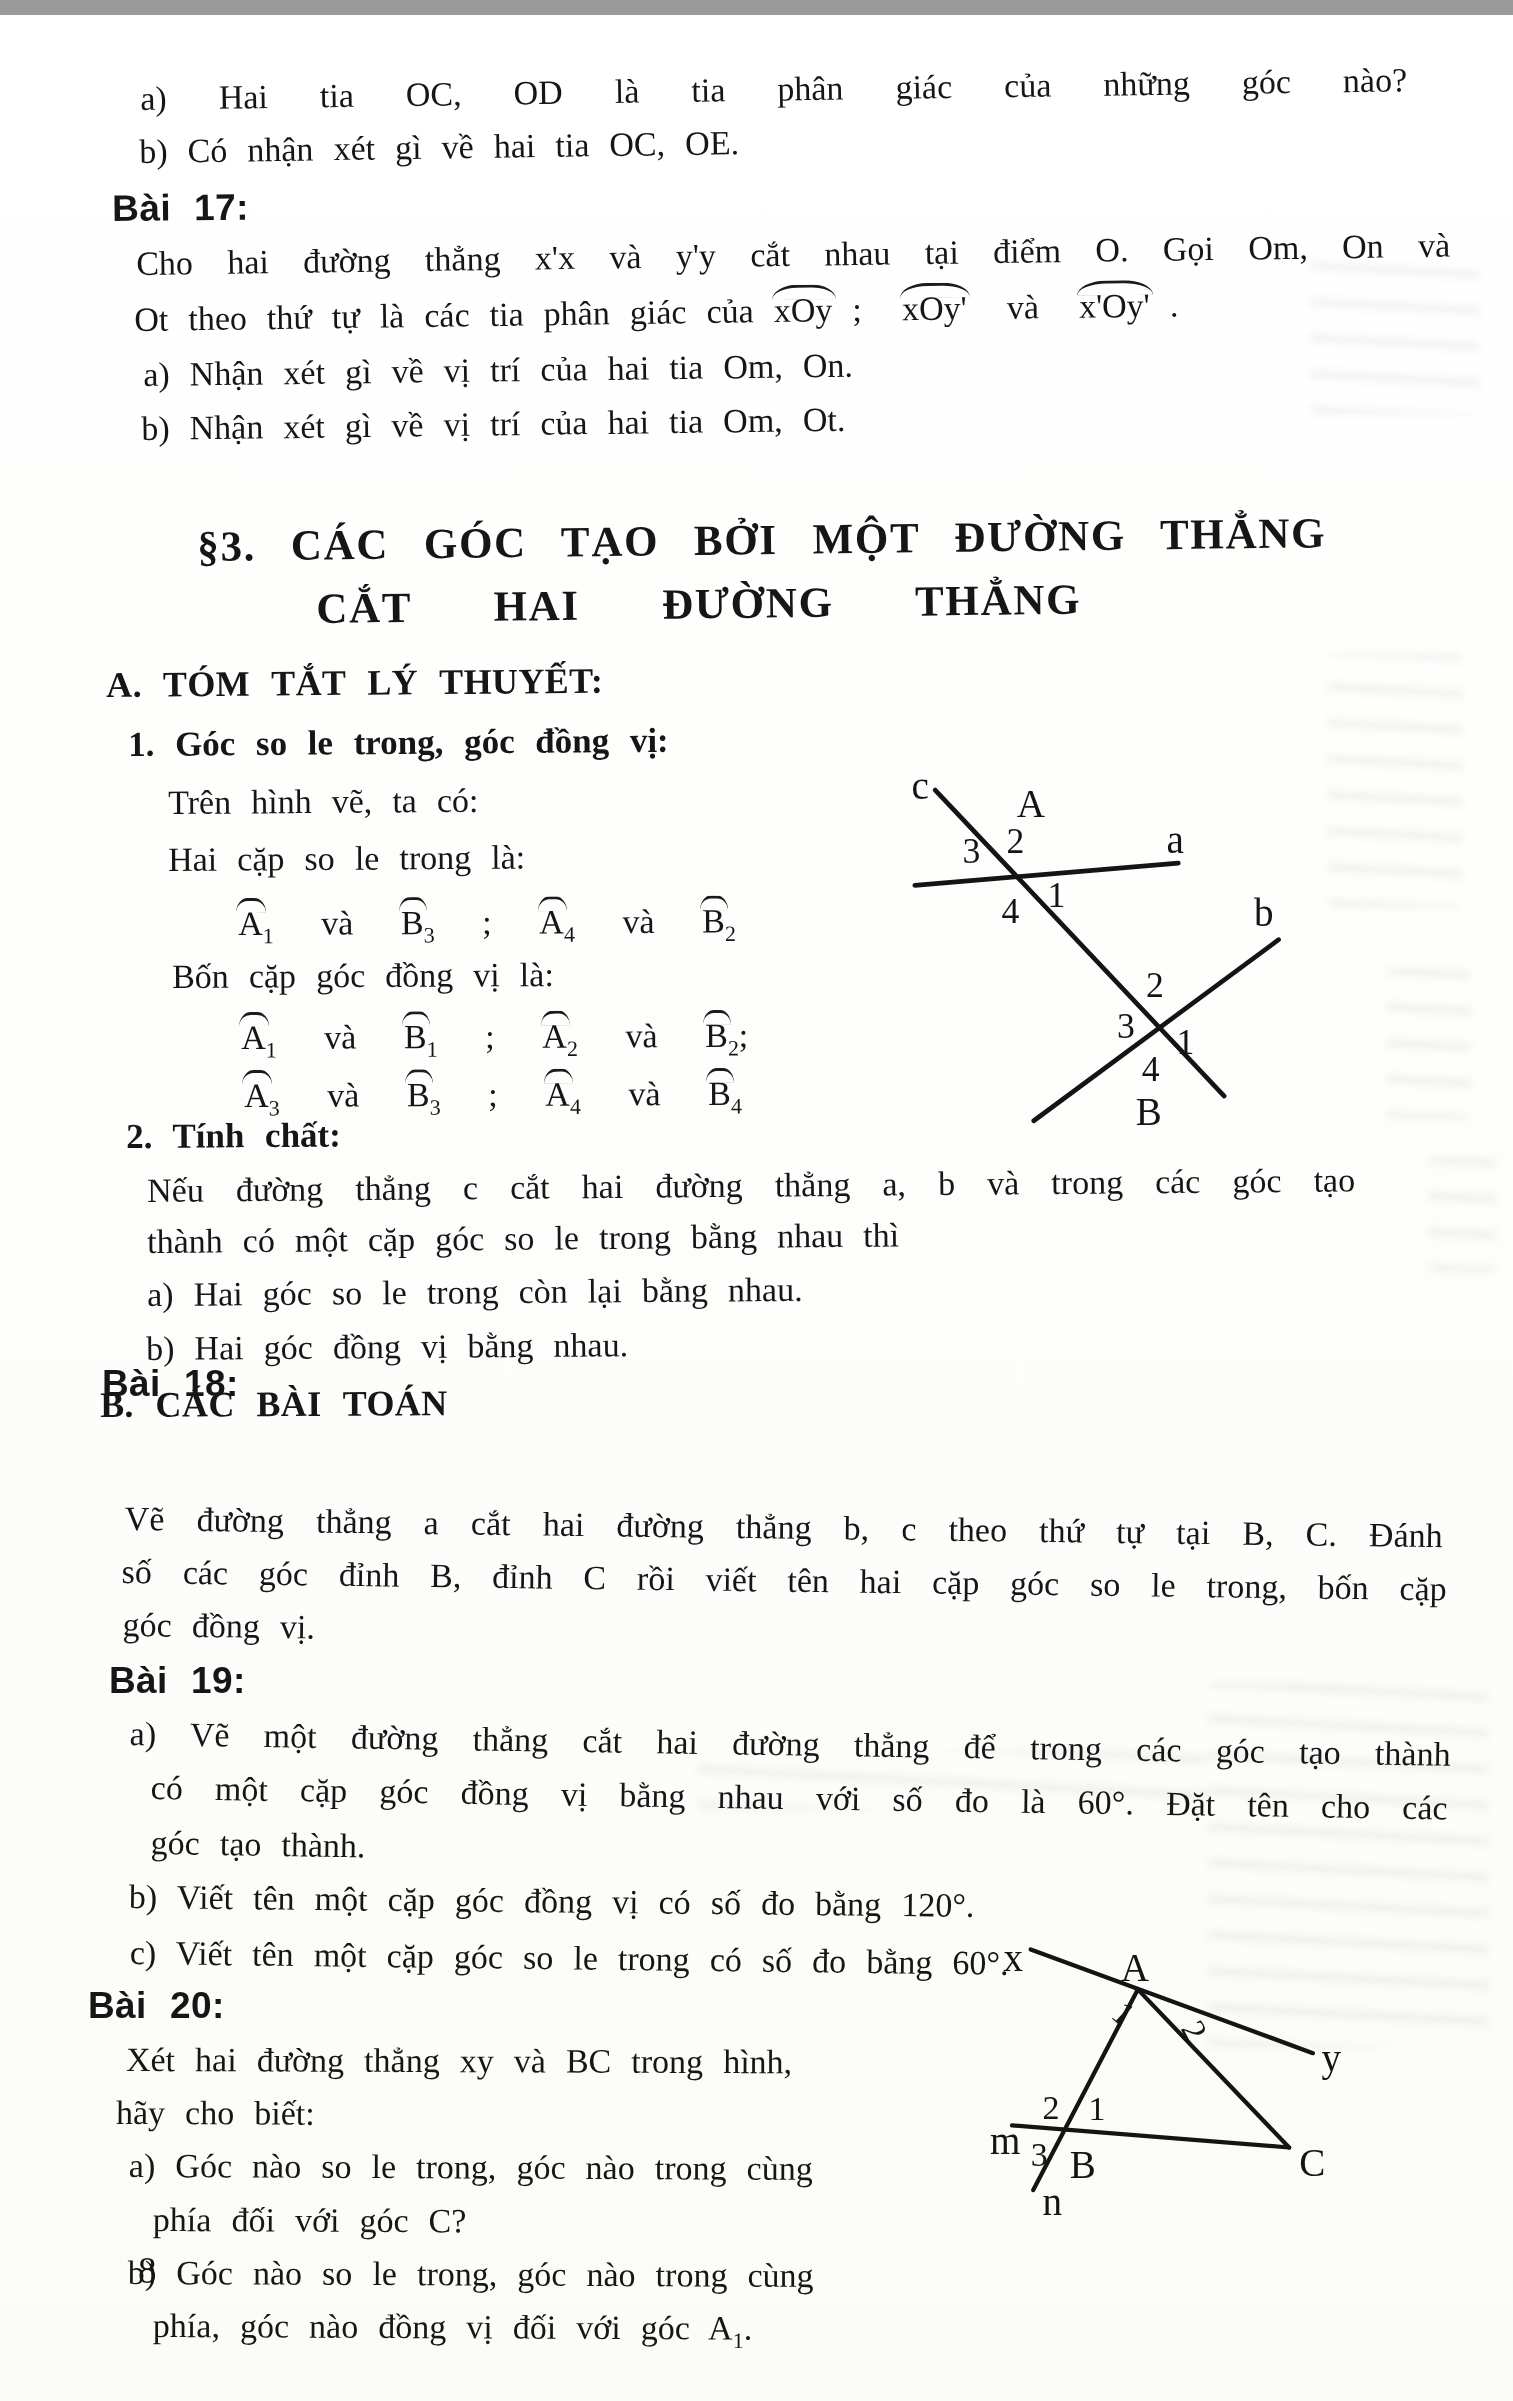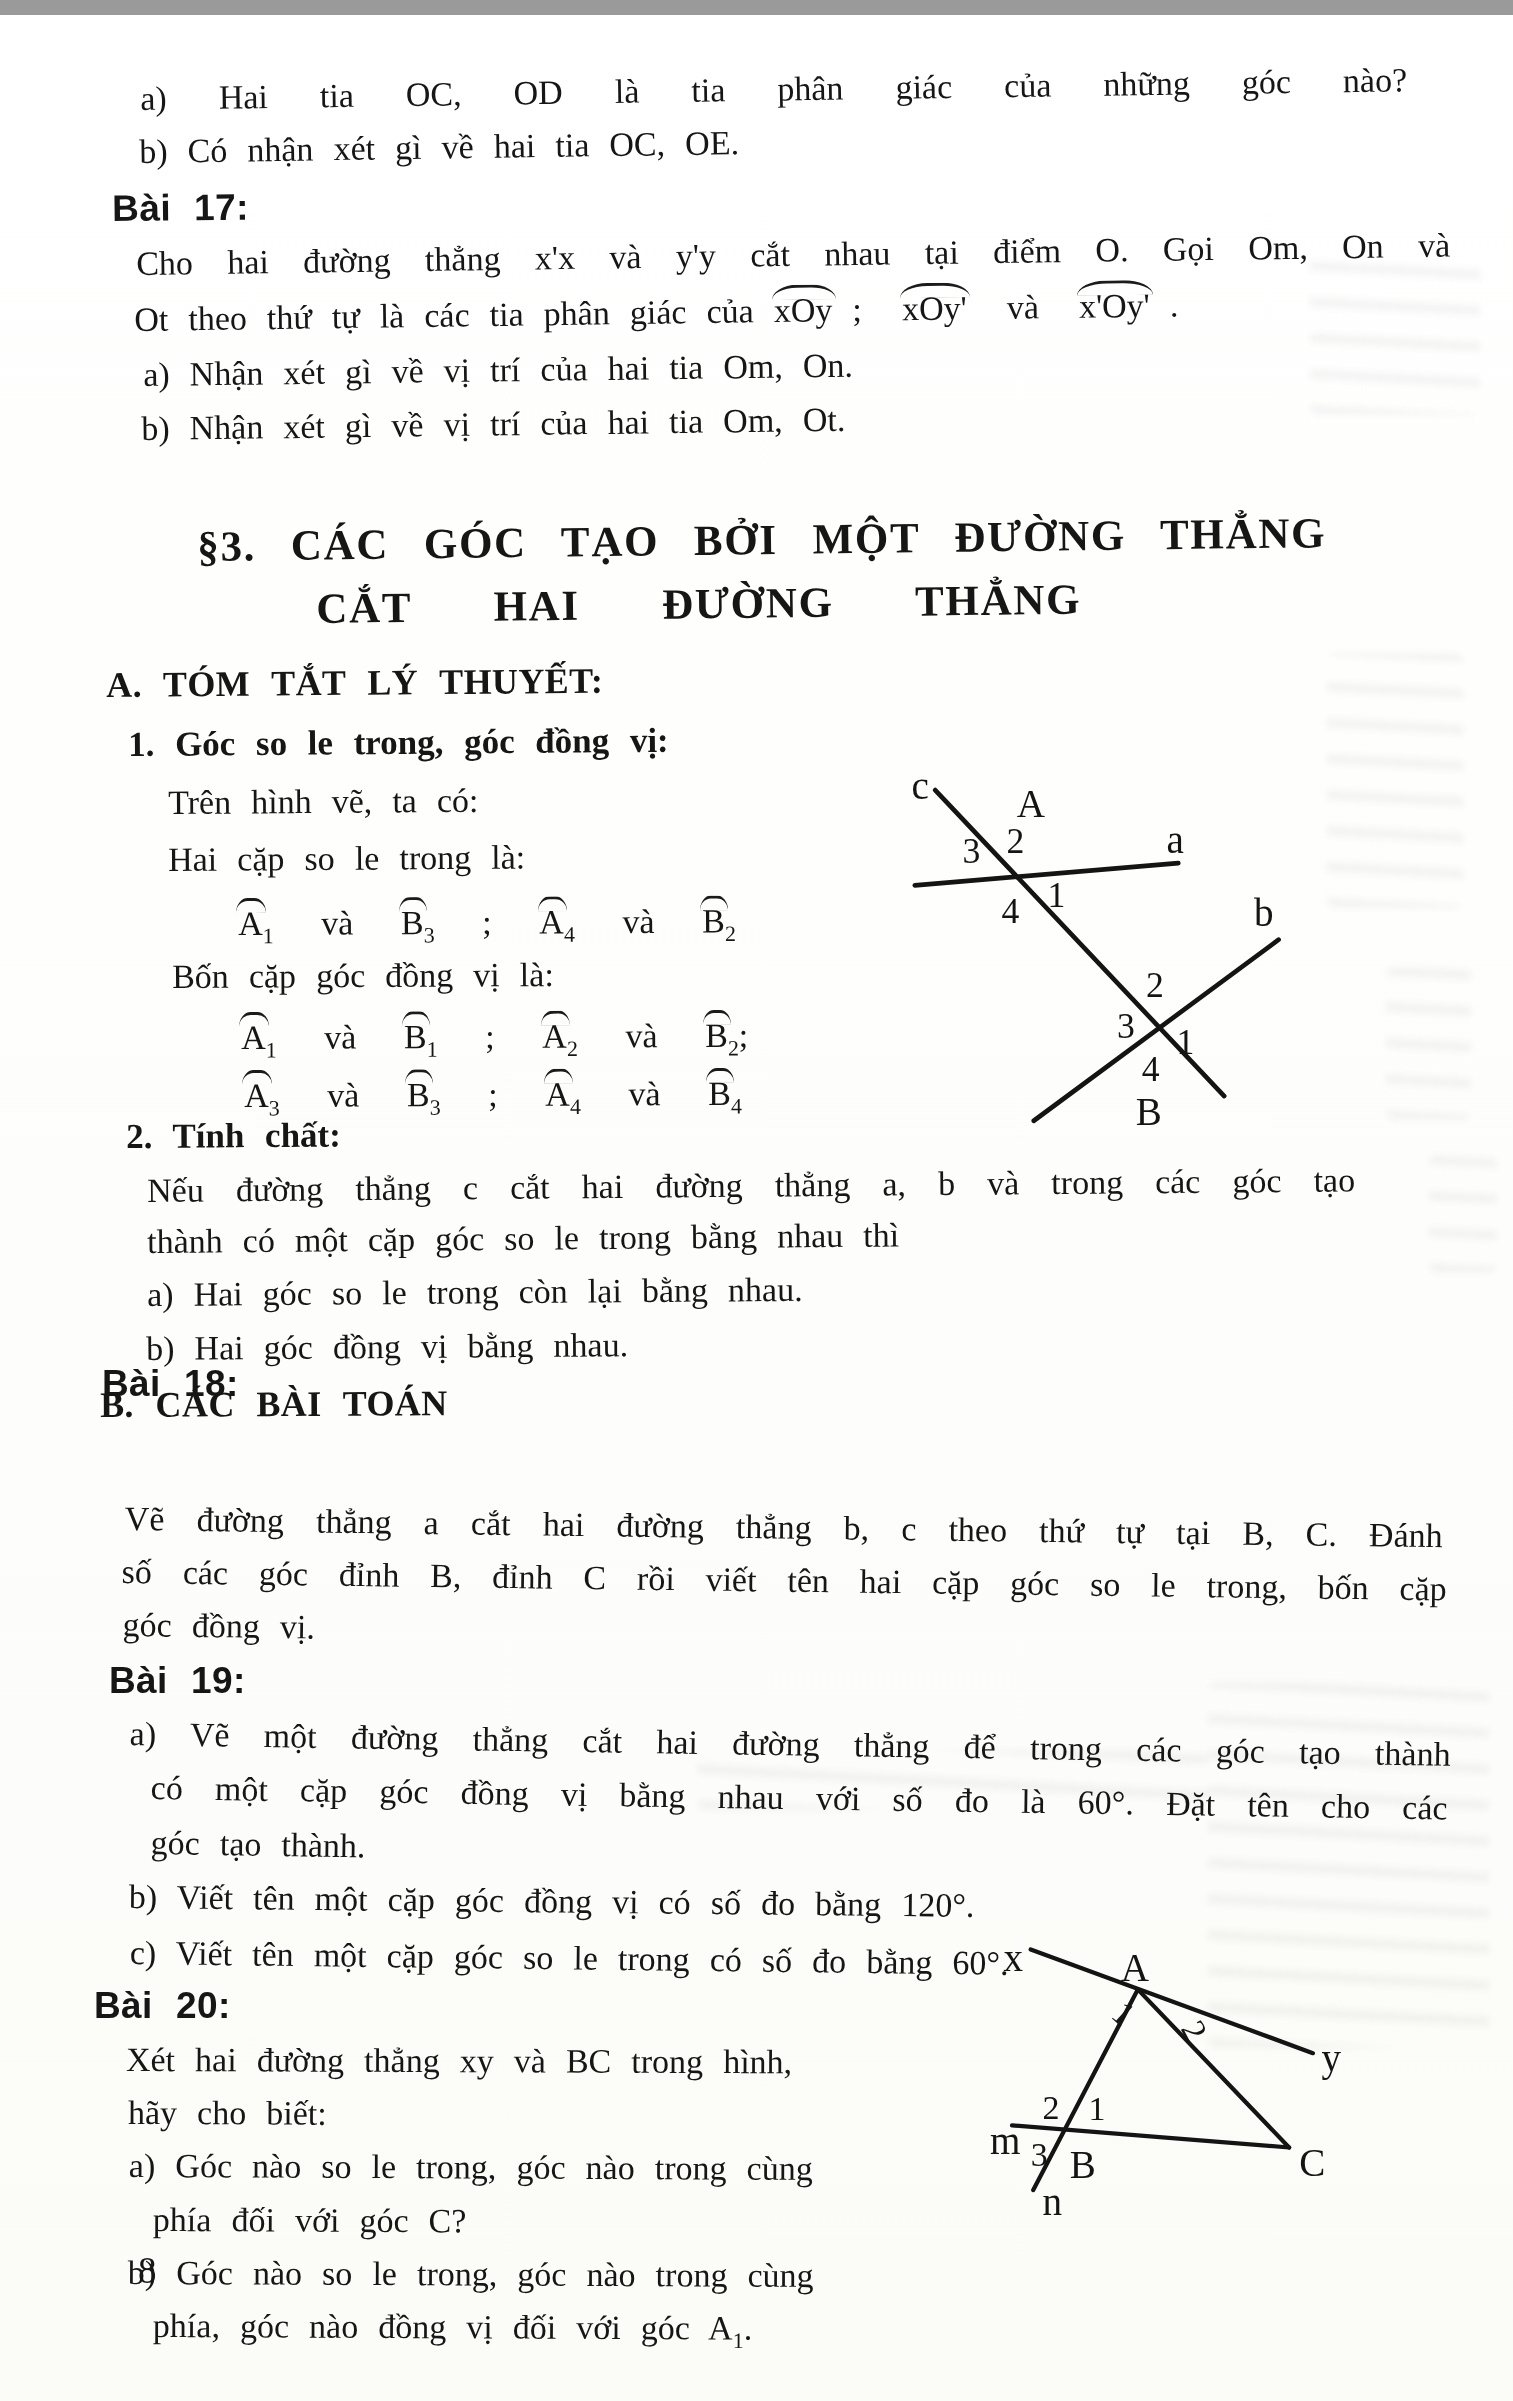--- a/index.html
+++ b/index.html
@@ -74,23 +74,23 @@
   <div class="ln jst" style="left:122px;top:1539px;width:1325px;transform:rotate(0.75deg)">số các góc đỉnh B, đỉnh C rồi viết tên hai cặp góc so le trong, bốn cặp</div>
   <div class="ln" style="left:123px;top:1592px;transform:rotate(0.75deg)">góc đồng vị.</div>
 
   <div class="ln bai" style="left:109px;top:1646px">Bài 19:</div>
   <div class="ln jst" style="left:130px;top:1701px;width:1321px;transform:rotate(0.9deg)">a) Vẽ một đường thẳng cắt hai đường thẳng để trong các góc tạo thành</div>
   <div class="ln jst" style="left:151px;top:1755px;width:1297px;transform:rotate(0.9deg)">có một cặp góc đồng vị bằng nhau với số đo là 60°. Đặt tên cho các</div>
   <div class="ln" style="left:151px;top:1810px;transform:rotate(0.9deg)">góc tạo thành.</div>
   <div class="ln" style="left:129px;top:1864px;transform:rotate(0.6deg)">b) Viết tên một cặp góc đồng vị có số đo bằng 120°.</div>
   <div class="ln" style="left:130px;top:1920px;transform:rotate(0.7deg)">c) Viết tên một cặp góc so le trong có số đo bằng 60°.</div>
 
-  <div class="ln bai" style="left:94px;top:1971px">Bài 20:</div>
+  <div class="ln bai" style="left:88px;top:1971px">Bài 20:</div>
   <div class="ln" style="left:126px;top:2027px;transform:rotate(0.2deg)">Xét hai đường thẳng xy và BC trong hình,</div>
-  <div class="ln" style="left:128px;top:2080px;transform:rotate(0.2deg)">hãy cho biết:</div>
+  <div class="ln" style="left:116px;top:2080px;transform:rotate(0.2deg)">hãy cho biết:</div>
   <div class="ln" style="left:129px;top:2133px;transform:rotate(0.25deg)">a) Góc nào so le trong, góc nào trong cùng</div>
   <div class="ln" style="left:153px;top:2187px;transform:rotate(0.25deg)">phía đối với góc C?</div>
   <div class="ln" style="left:128px;top:2240px;transform:rotate(0.25deg)">b) Góc nào so le trong, góc nào trong cùng</div>
   <div class="ln" style="left:153px;top:2293px;transform:rotate(0.25deg)"><span>phía, góc nào đồng vị đối với góc </span><span>A</span><sub>1</sub><span>.</span></div>
 
   <div class="ln pagenum" style="left:138px;top:2236px">8</div>
 
   <svg class="fig" style="left:874px;top:719px" width="646" height="408" viewBox="0 0 760 480">
     <g stroke="#141414" stroke-width="5.5" stroke-linecap="round">
       <line x1="48" y1="178" x2="358" y2="152"></line>

